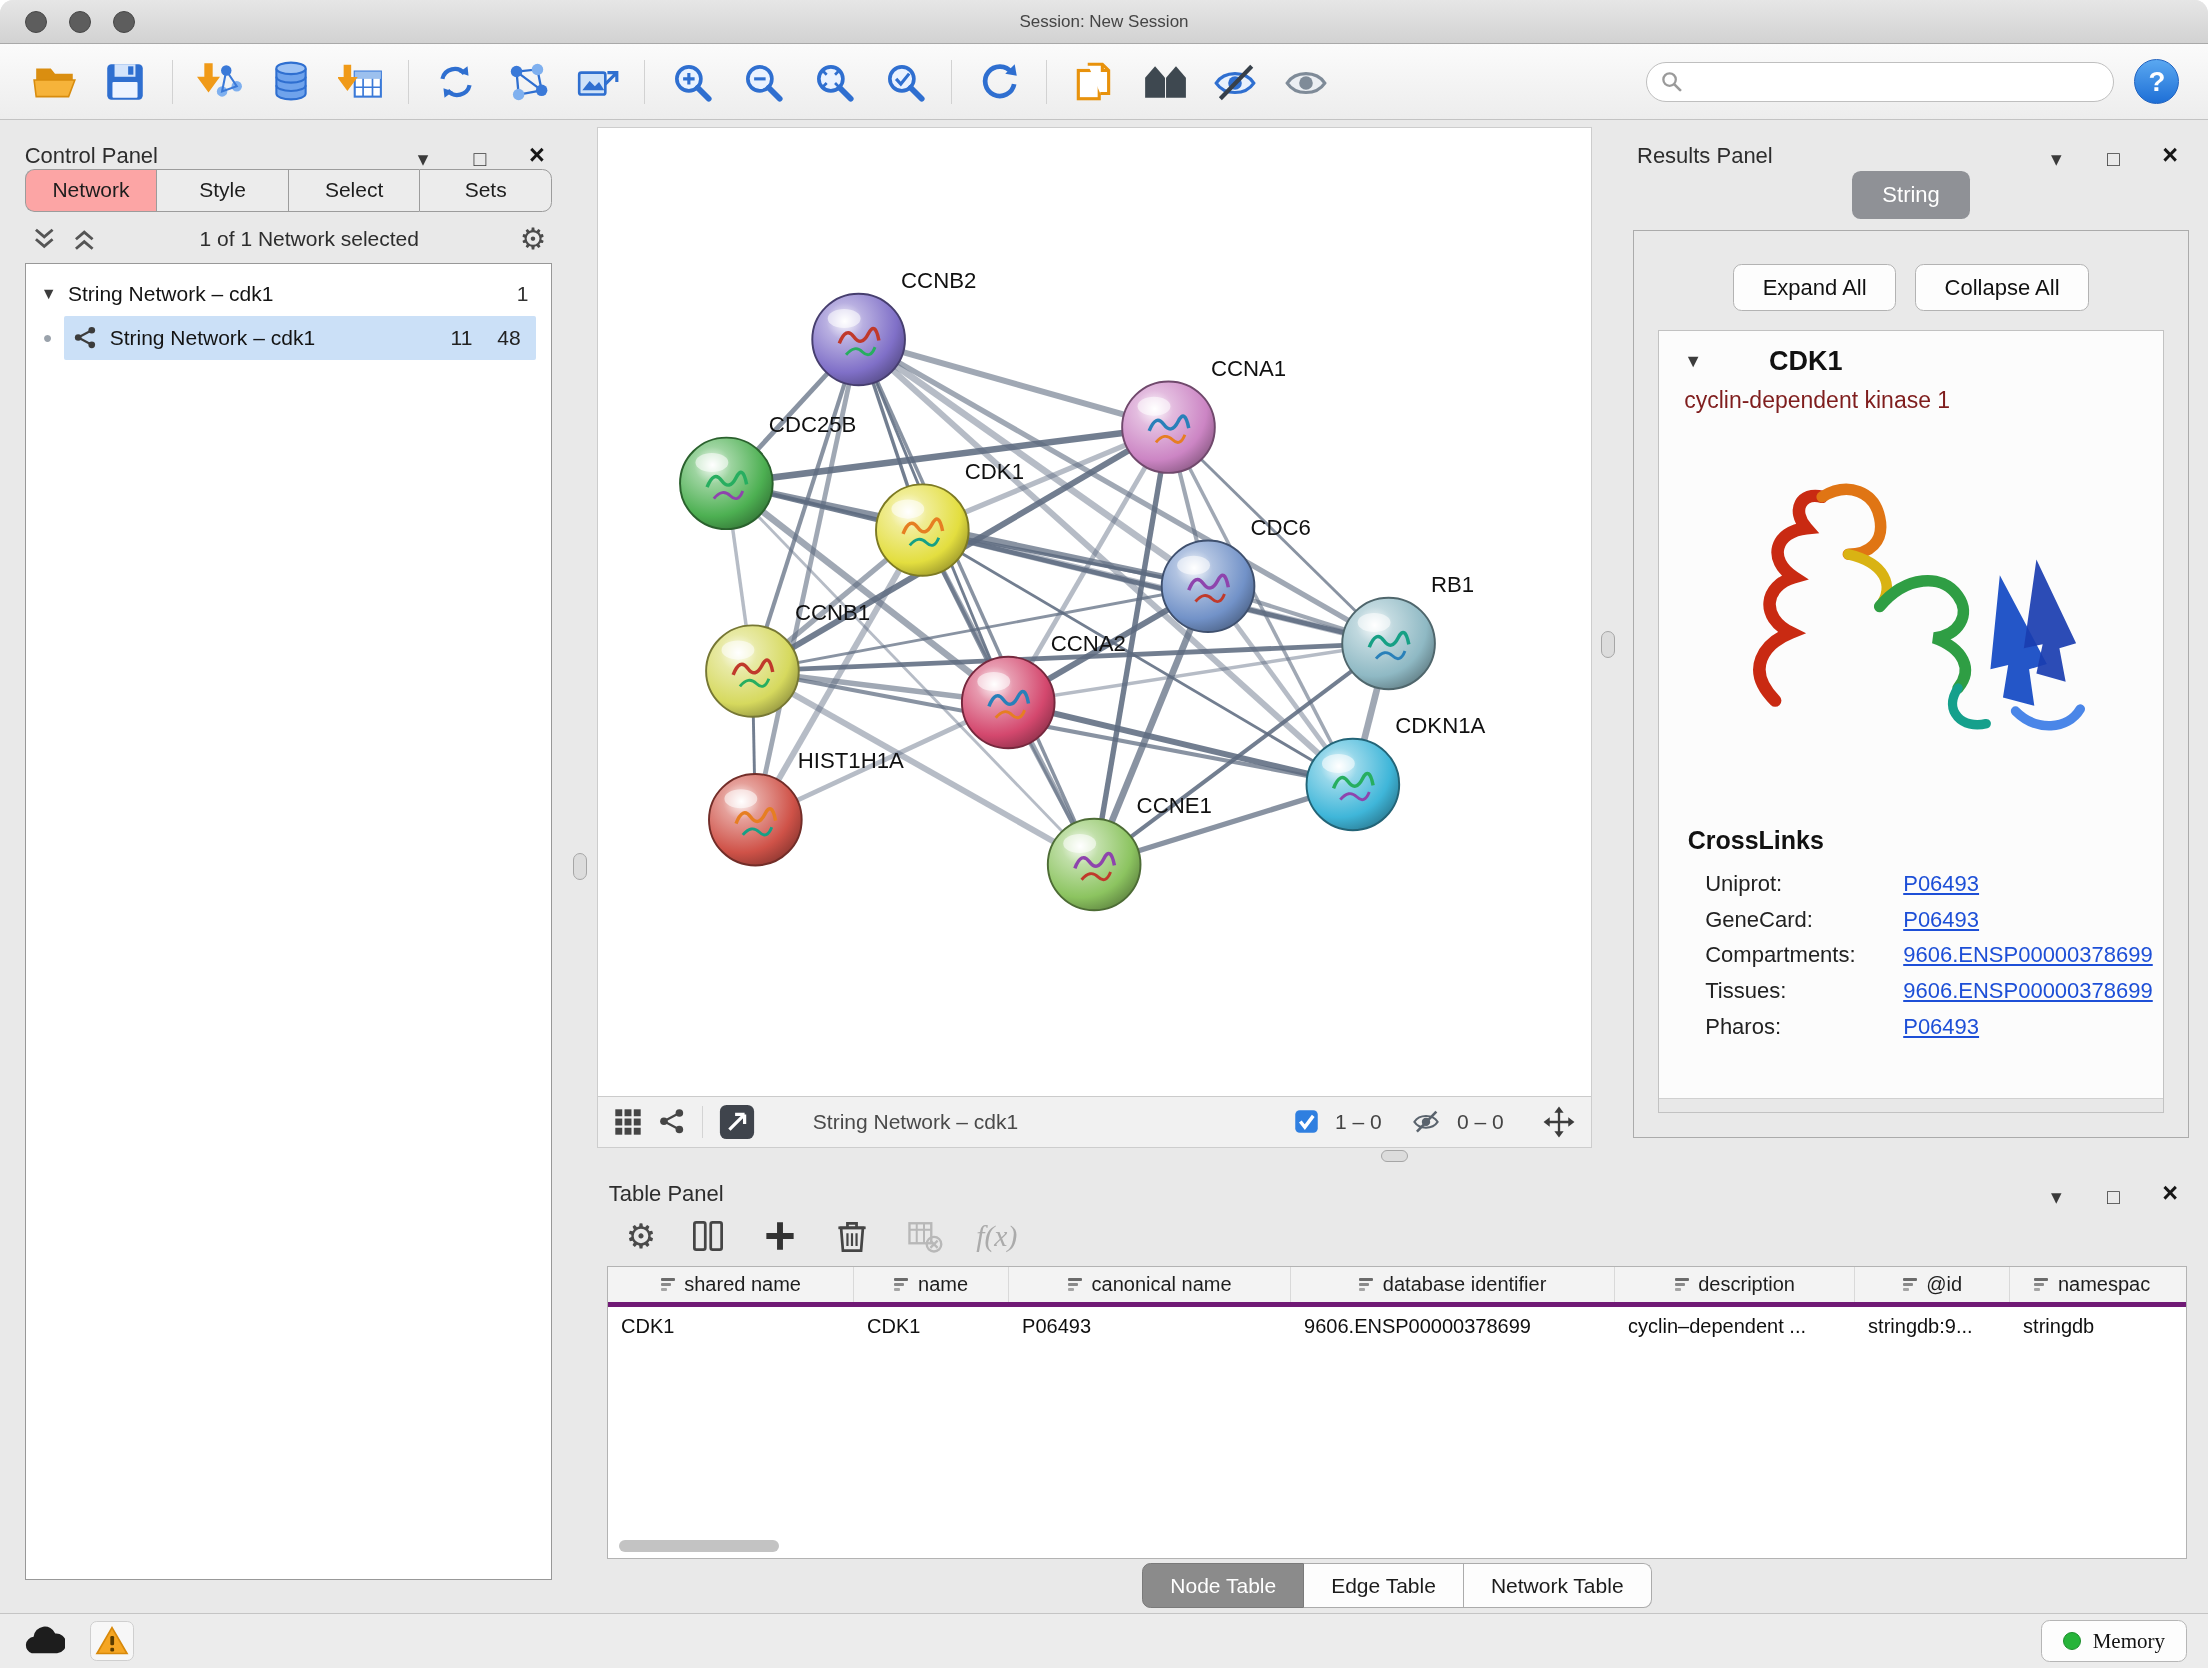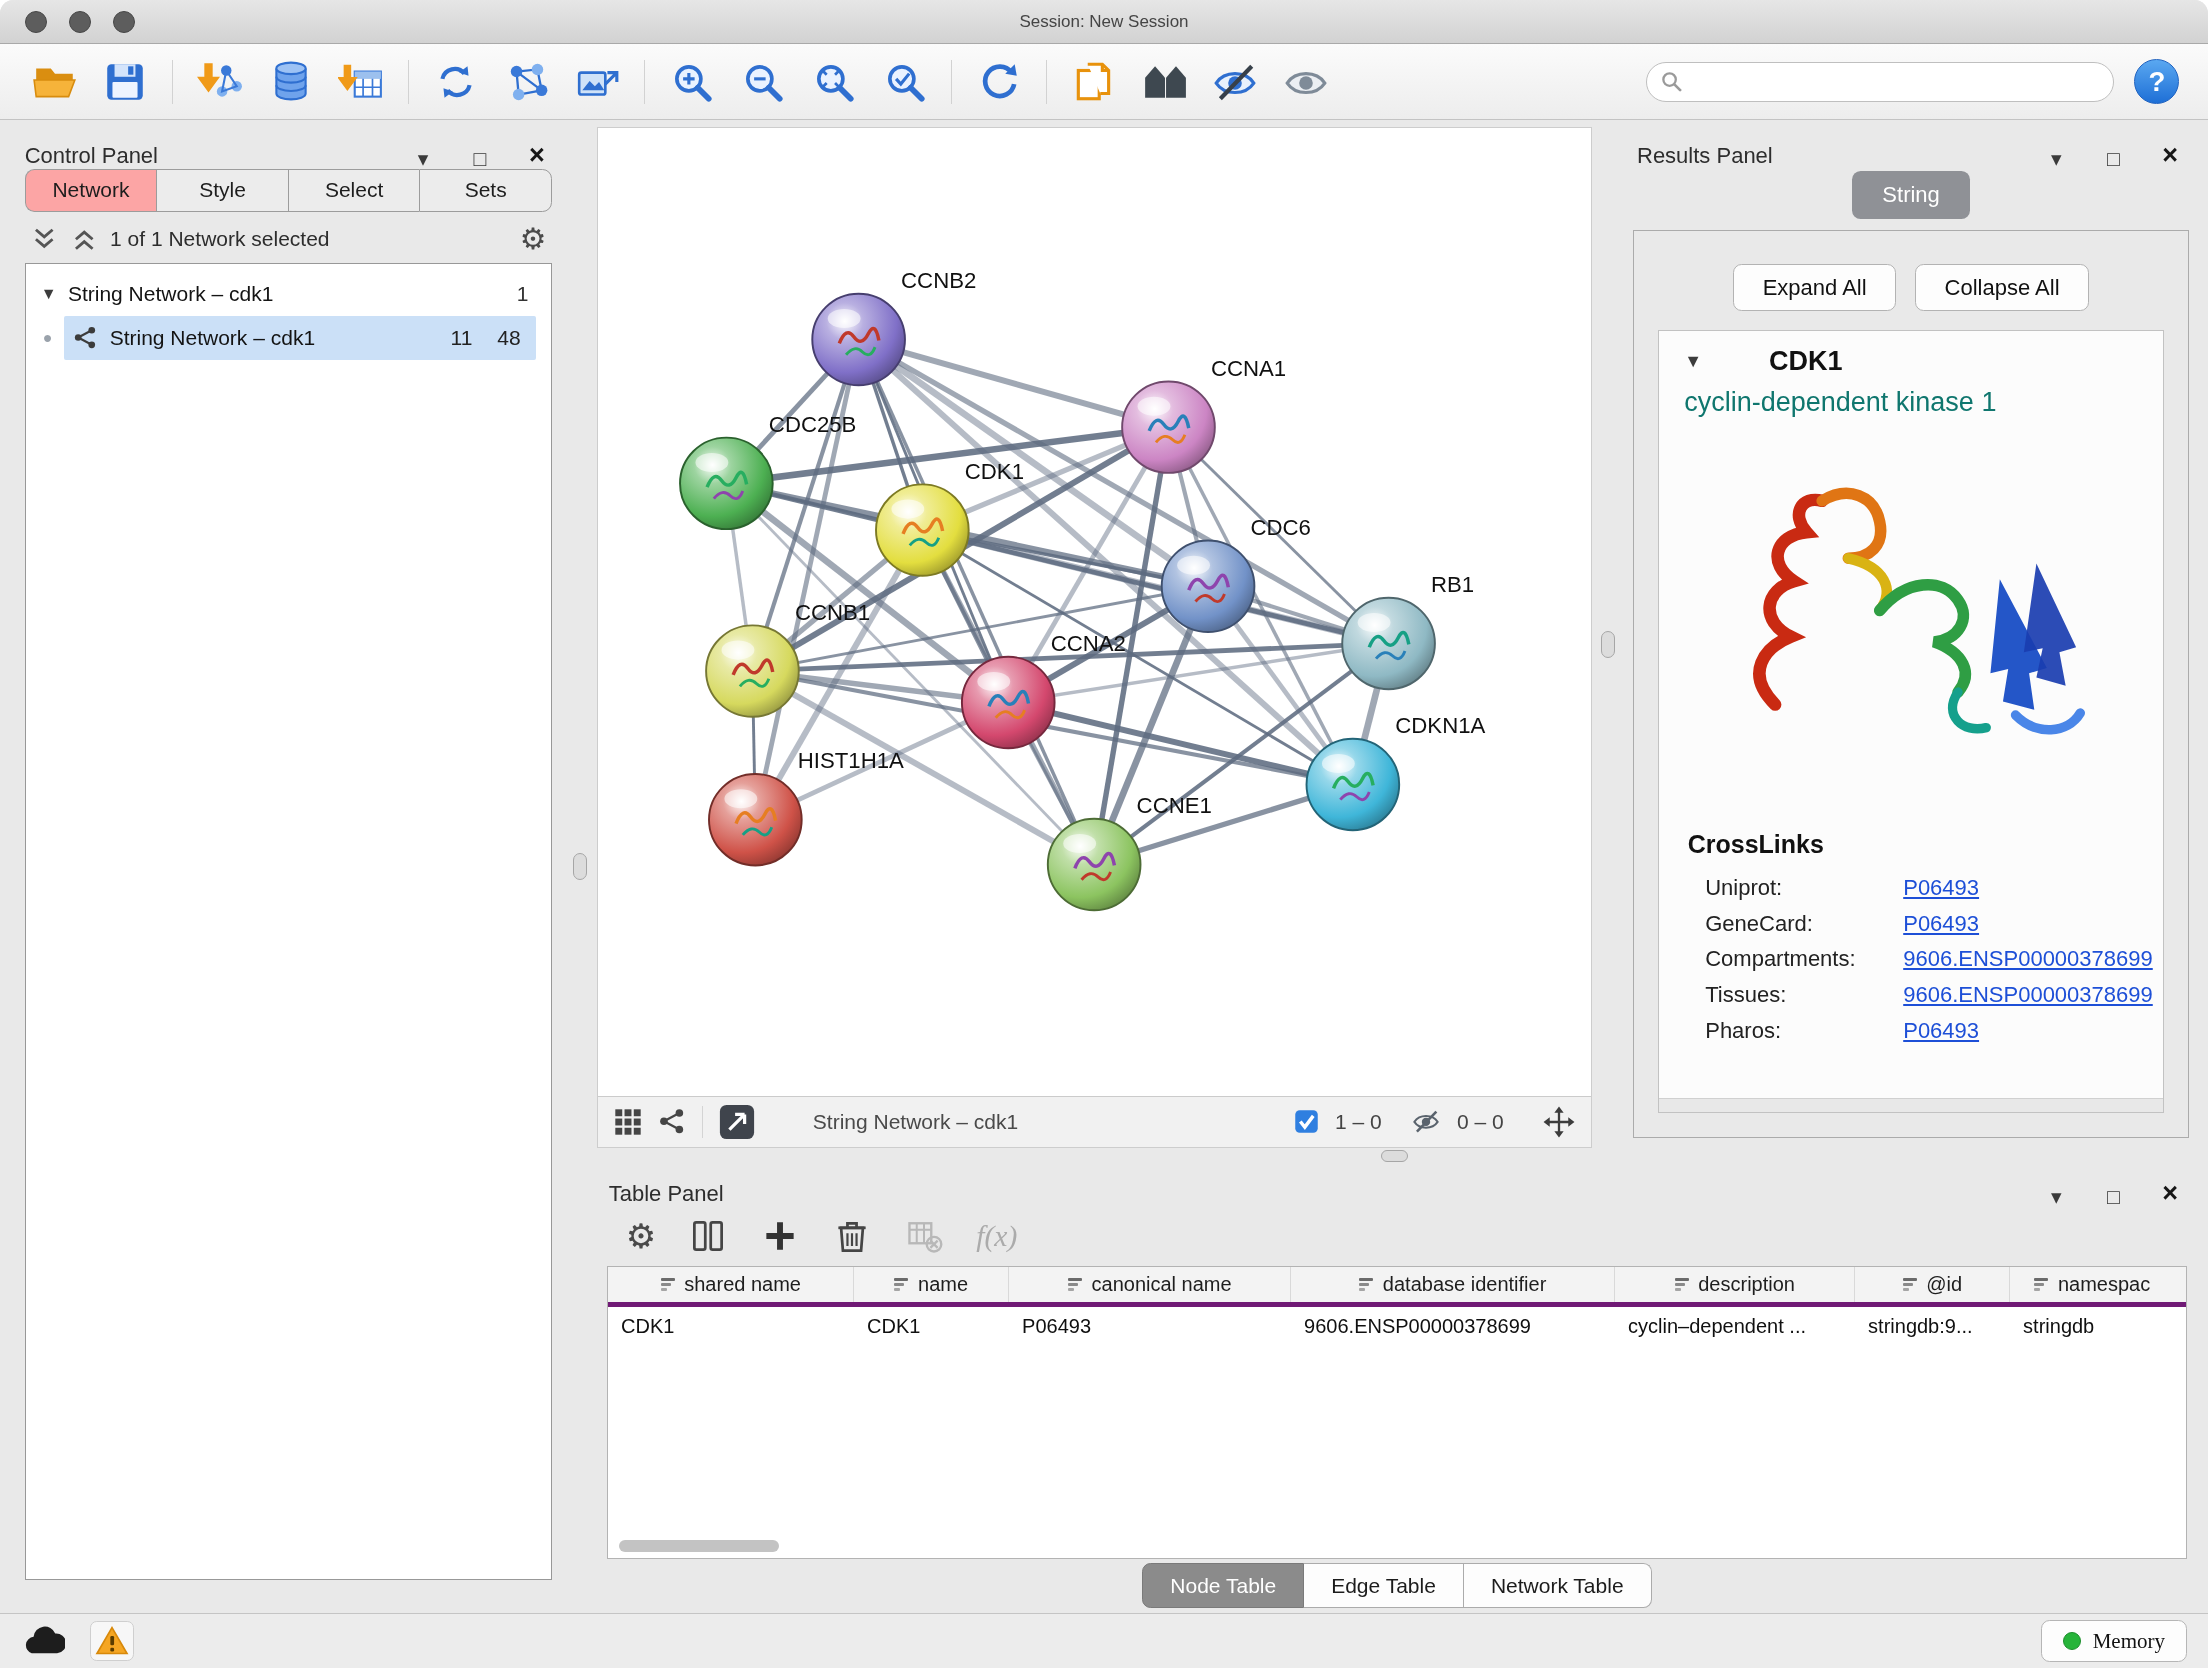--- a/index.html
+++ b/index.html
@@ -30,21 +30,21 @@
 .wc.close{font-weight:bold;font-size:27px;color:#161616}
 
 
 .control-panel{width:550px;margin:5.7px 0 23px 13.3px;display:flex;flex-direction:column}
 .cp-tabs{display:flex;margin:0 11.4px}
 .cp-tab{flex:1;text-align:center;font-size:21px;padding:8.6px 0;background:#ececec;border:1px solid #9c9c9c;border-right:none;color:#1d1d1d;cursor:pointer}
 .cp-tab:first-child{border-radius:9.5px 0 0 9.5px}
 .cp-tab:last-child{border-right:1px solid #9c9c9c;border-radius:0 9.5px 9.5px 0}
 .cp-tab.active{background:#fca5a5}
 .cp-selrow{display:flex;align-items:center;gap:11.4px;padding:12.4px 17px 9.5px;font-size:21px;color:#2d2d2d}
-.cp-selrow .txt{flex:1;}
+.cp-selrow .txt{flex:1;text-align:center}
 .gear{font-size:29.5px;color:#4a4a4a;cursor:pointer;line-height:1}
 .tree{flex:1;background:#fff;border:1px solid #989898;margin:0 11.4px 9.5px;padding-top:7.6px;font-size:21px}
 .trow{height:44px;display:flex;align-items:center;padding:0 15px;gap:11.4px;color:#141414;cursor:pointer}
 .trow .cnt{margin-left:auto;color:#333;padding-right:7.6px}
 .hlrow{flex:1;display:flex;align-items:center;gap:11.4px;background:#cbe0f7;height:44px;padding:0 9.5px;border-radius:1.9px}
 .hlrow .cnts{margin-left:auto;display:flex;gap:25px;color:#222;padding-right:5.7px}
 .bullet{color:#9aa2ab;font-size:16px}
 
 
 .vsplit{width:34px;position:relative}
@@ -66,21 +66,21 @@
 
 .results-panel{width:571px;display:flex;flex-direction:column}
 .rp-badge-row{display:flex;justify-content:center;padding:1.9px 0 5.7px}
 .rp-badge{background:#8f9196;color:#fff;font-size:22px;padding:11px 30px;border-radius:8.6px;cursor:pointer}
 .rp-outer{flex:1;border:1px solid #ababab;margin:5.7px 7.6px 9.5px;display:flex;flex-direction:column;background:#e9e9e9;padding:24px}
 .rp-btnrow{display:flex;justify-content:center;gap:19px;padding:9.5px 0 19px}
 .rp-btn{font-size:22px;padding:9.5px 28.5px;background:#fdfdfd;border:1px solid #b3b3b3;border-radius:8.6px;color:#111;cursor:pointer;font-family:inherit}
 .cdk{flex:1;background:#fcfcfc;border:1px solid #c2c2c2;display:flex;flex-direction:column;overflow:hidden}
 .cdk-head{display:flex;align-items:center;padding:15px 25px 5.7px;gap:67px}
 .cdk-name{font-size:27px;font-weight:bold;color:#111}
-.cdk-desc{font-size:27px;color:#0f766e;padding:3.8px 25px 0}
+.cdk-desc{font-size:23px;color:#7f1d1d;padding:3.8px 25px 0}
 .protein{display:flex;justify-content:center;padding:13.3px 0 3.8px}
 .cl-title{font-size:25px;font-weight:bold;color:#111;padding:15px 0 11.4px 28.5px}
 .cl-row{display:flex;align-items:center;padding:4.8px 0 4.8px 46px;font-size:22px}
 .cl-label{width:198px;color:#222}
 .cl-link{color:#1d4fd7;text-decoration:underline;cursor:pointer}
 .cdk-scroll{margin-top:auto;height:14.3px;background:#e8e8e8;border-top:1px solid #d0d0d0}
 
 
 .table-panel{flex:1;display:flex;flex-direction:column}
 .tp-toolbar{height:59px;display:flex;align-items:center;gap:32px;padding:0 28.5px}

